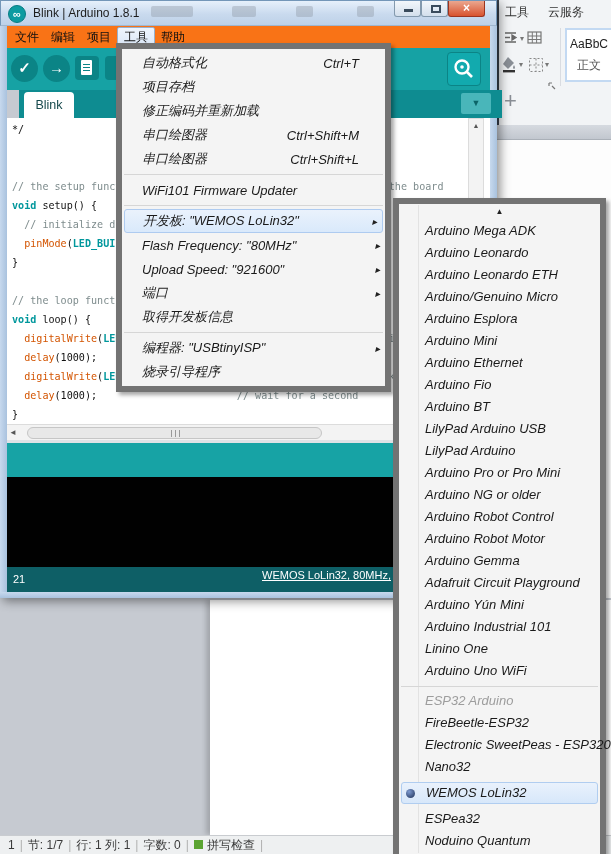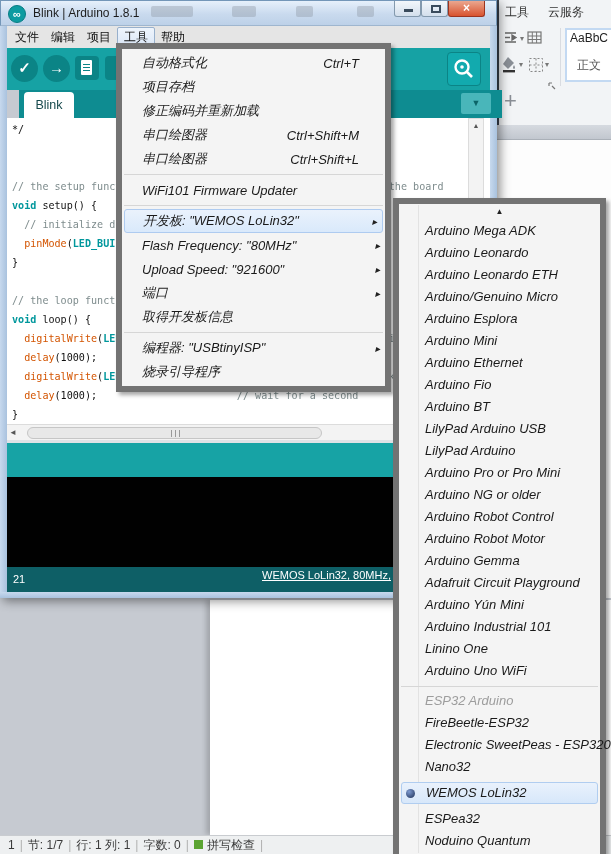--- a/index.html
+++ b/index.html
@@ -5,22 +5,22 @@
   * { box-sizing: border-box; margin:0; padding:0; }
   body { margin:0; background:#888; font-family:"Liberation Sans", sans-serif; }
   #screen { position:relative; width:611px; height:854px; overflow:hidden; background:#c6cad1; }
 
   
   .bgapp-top { position:absolute; left:497px; top:0; width:114px; height:140px; background:#f2f4f6; border-left:2px solid #39424e; z-index:1; }
   .bg-tab { position:absolute; top:4px; font-size:12px; color:#333; }
   .ribbon-caret { color:#777; font-size:8px; }
   .vsep { position:absolute; left:61px; top:28px; width:1px; height:58px; background:#d9dce1; }
   .style-box { position:absolute; left:66px; top:28px; width:48px; height:54px; background:#fff; border:2px solid #c3d9f2; text-align:center; }
-  .style-sample { font-size:12px; color:#222; margin-top:1px; white-space:nowrap; }
-  .style-name { font-size:12px; color:#555; margin-top:12px; white-space:nowrap; }
+  .style-sample { font-size:12px; color:#222; margin-top:7px; white-space:nowrap; }
+  .style-name { font-size:12px; color:#555; margin-top:6px; white-space:nowrap; }
   .plus { position:absolute; left:5px; top:88px; font-size:22px; color:#8a8f96; font-weight:400; }
   .gray-band { position:absolute; left:497px; top:125px; width:114px; height:15px; background:linear-gradient(#d6dae0,#c2c7cf); border-bottom:1px solid #aab0b8; z-index:1; }
   .bg-doc { position:absolute; left:497px; top:140px; width:114px; height:695px; background:#fdfdfd; z-index:1; }
   .page-bottom { position:absolute; left:0; top:598px; width:611px; height:237px; background:#c6cad1; z-index:1; }
   .page-white { position:absolute; left:210px; top:2px; width:401px; height:235px; background:#fff; box-shadow:-4px 0 5px rgba(0,0,0,.18); }
   .doc-statusbar { position:absolute; left:0; top:835px; width:611px; height:19px; background:#eef0f1; border-top:1px solid #c9ccd0; z-index:2; display:flex; align-items:center; padding-left:3px; font-size:12px; color:#3a3a3a; }
   .doc-statusbar .seg { padding:0 5px; white-space:nowrap; }
   .doc-statusbar .div { color:#b0b0b0; }
   .green-sq { display:inline-block; width:9px; height:9px; background:#5ba432; margin-right:4px; }
 
@@ -28,21 +28,21 @@
   #win { position:absolute; left:0; top:0; width:497px; height:598px; z-index:3; box-shadow:3px 3px 10px rgba(0,0,0,.45); }
   .titlebar { position:absolute; left:0; top:0; width:497px; height:26px; background:linear-gradient(#e6f0fb,#c9daee 55%,#bdd1e8); border:1px solid #7396b8; border-bottom:1px solid #9fb6cf; }
   .app-icon { position:absolute; left:7px; top:4px; width:18px; height:18px; border-radius:50%; background:#0d9ba1; border:1px solid #077c83; color:#fff; font-size:11px; font-weight:bold; text-align:center; line-height:16px; }
   .title-text { position:absolute; left:32px; top:5px; font-size:12px; color:#1c1c1c; white-space:nowrap; }
   .ghost { position:absolute; top:5px; height:11px; background:#8f98a5; opacity:.40; border-radius:2px; }
   .winbtn { position:absolute; top:0; height:16px; border:1px solid #8399ad; border-top:none; border-radius:0 0 3px 3px; background:linear-gradient(#f3f7fb,#d3dfec); text-align:center; }
   .winbtn.close { background:linear-gradient(#eba78f,#d8532f); border-color:#9c3420; color:#fff; font-weight:bold; font-size:12px; line-height:14px; }
   .glyph-min { position:absolute; left:9px; bottom:4px; width:9px; height:3px; background:#3a4b5c; }
   .glyph-max { position:absolute; left:9px; top:4px; width:10px; height:8px; border:2px solid #3a4b5c; }
   .frame { position:absolute; background:linear-gradient(90deg,#c7d9ee,#a9c2de); }
-  .menubar { position:absolute; left:7px; top:26px; width:483px; height:22px; background:#e5e5e5; display:flex; padding-left:2px;font-family:Liberation Serif, serif; }
+  .menubar { position:absolute; left:7px; top:26px; width:483px; height:22px; background:#f97316; display:flex; padding-left:2px;font-family:Liberation Serif, serif; }
   .mitem { font-size:12px; color:#111; line-height:20px; padding:0 6px; margin-top:1px; }
   .mitem.active { background:linear-gradient(#eef4fc,#dbe7f7); border:1px solid #98b0cc; border-radius:2px; line-height:18px; }
   .toolbar { position:absolute; left:7px; top:48px; width:483px; height:42px; background:#16a2a4; }
   .tbtn-round { position:absolute; width:27px; height:27px; border-radius:50%; background:#0b8486; color:#fff; text-align:center; font-size:15px; line-height:26px; font-weight:bold; }
   .tbtn-sq { position:absolute; width:24px; height:24px; border-radius:4px; background:#0b8486; }
   .doc-shape { position:absolute; left:6px; top:4px; width:11px; height:15px; background:#fff; border-radius:1px; }
   .doc-shape i { position:absolute; left:2px; width:7px; height:1px; background:#0b8486; }
   .serial-btn { position:absolute; left:440px; top:4px; width:34px; height:34px; border-radius:4px; background:#12aaae; border:1px solid #0b8486; }
   .tabbar { position:absolute; left:19px; top:90px; width:483px; height:28px; background:#0e8c91; }
   .tab { position:absolute; left:5px; top:2px; width:50px; height:26px; background:#fff; border-radius:4px 4px 0 0; text-align:center; font-size:12.5px; color:#17494d; line-height:26px; }

